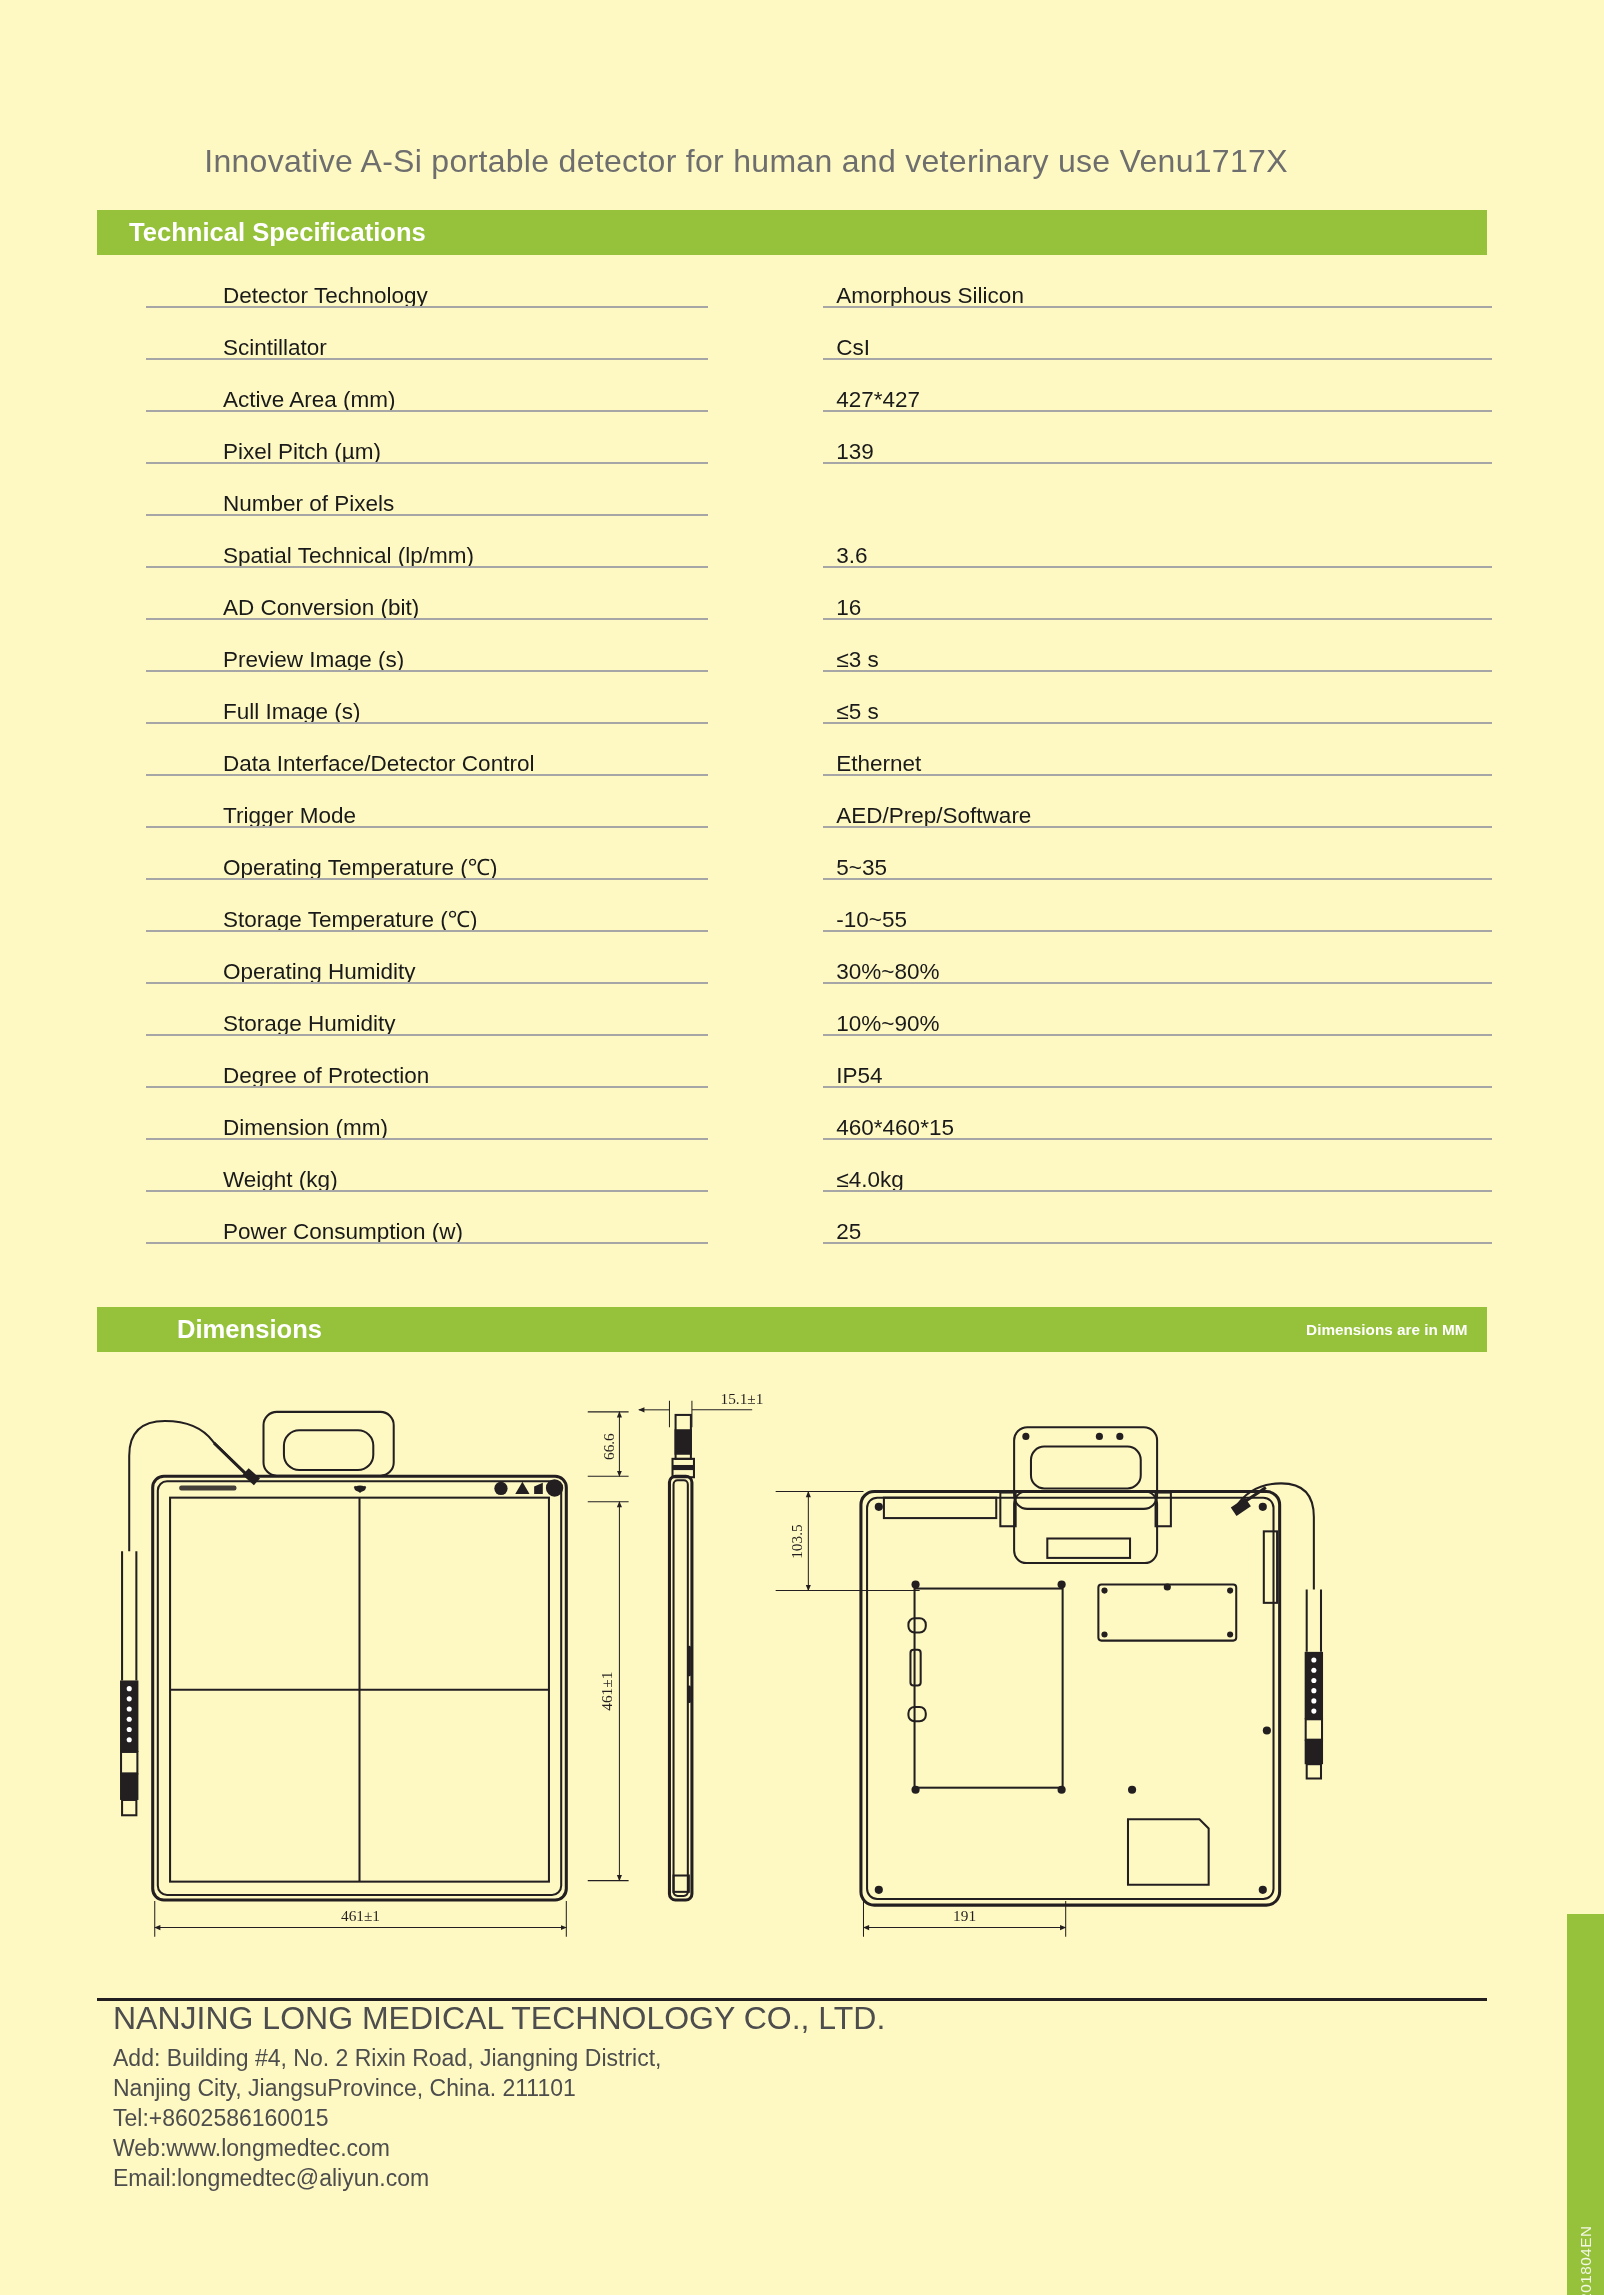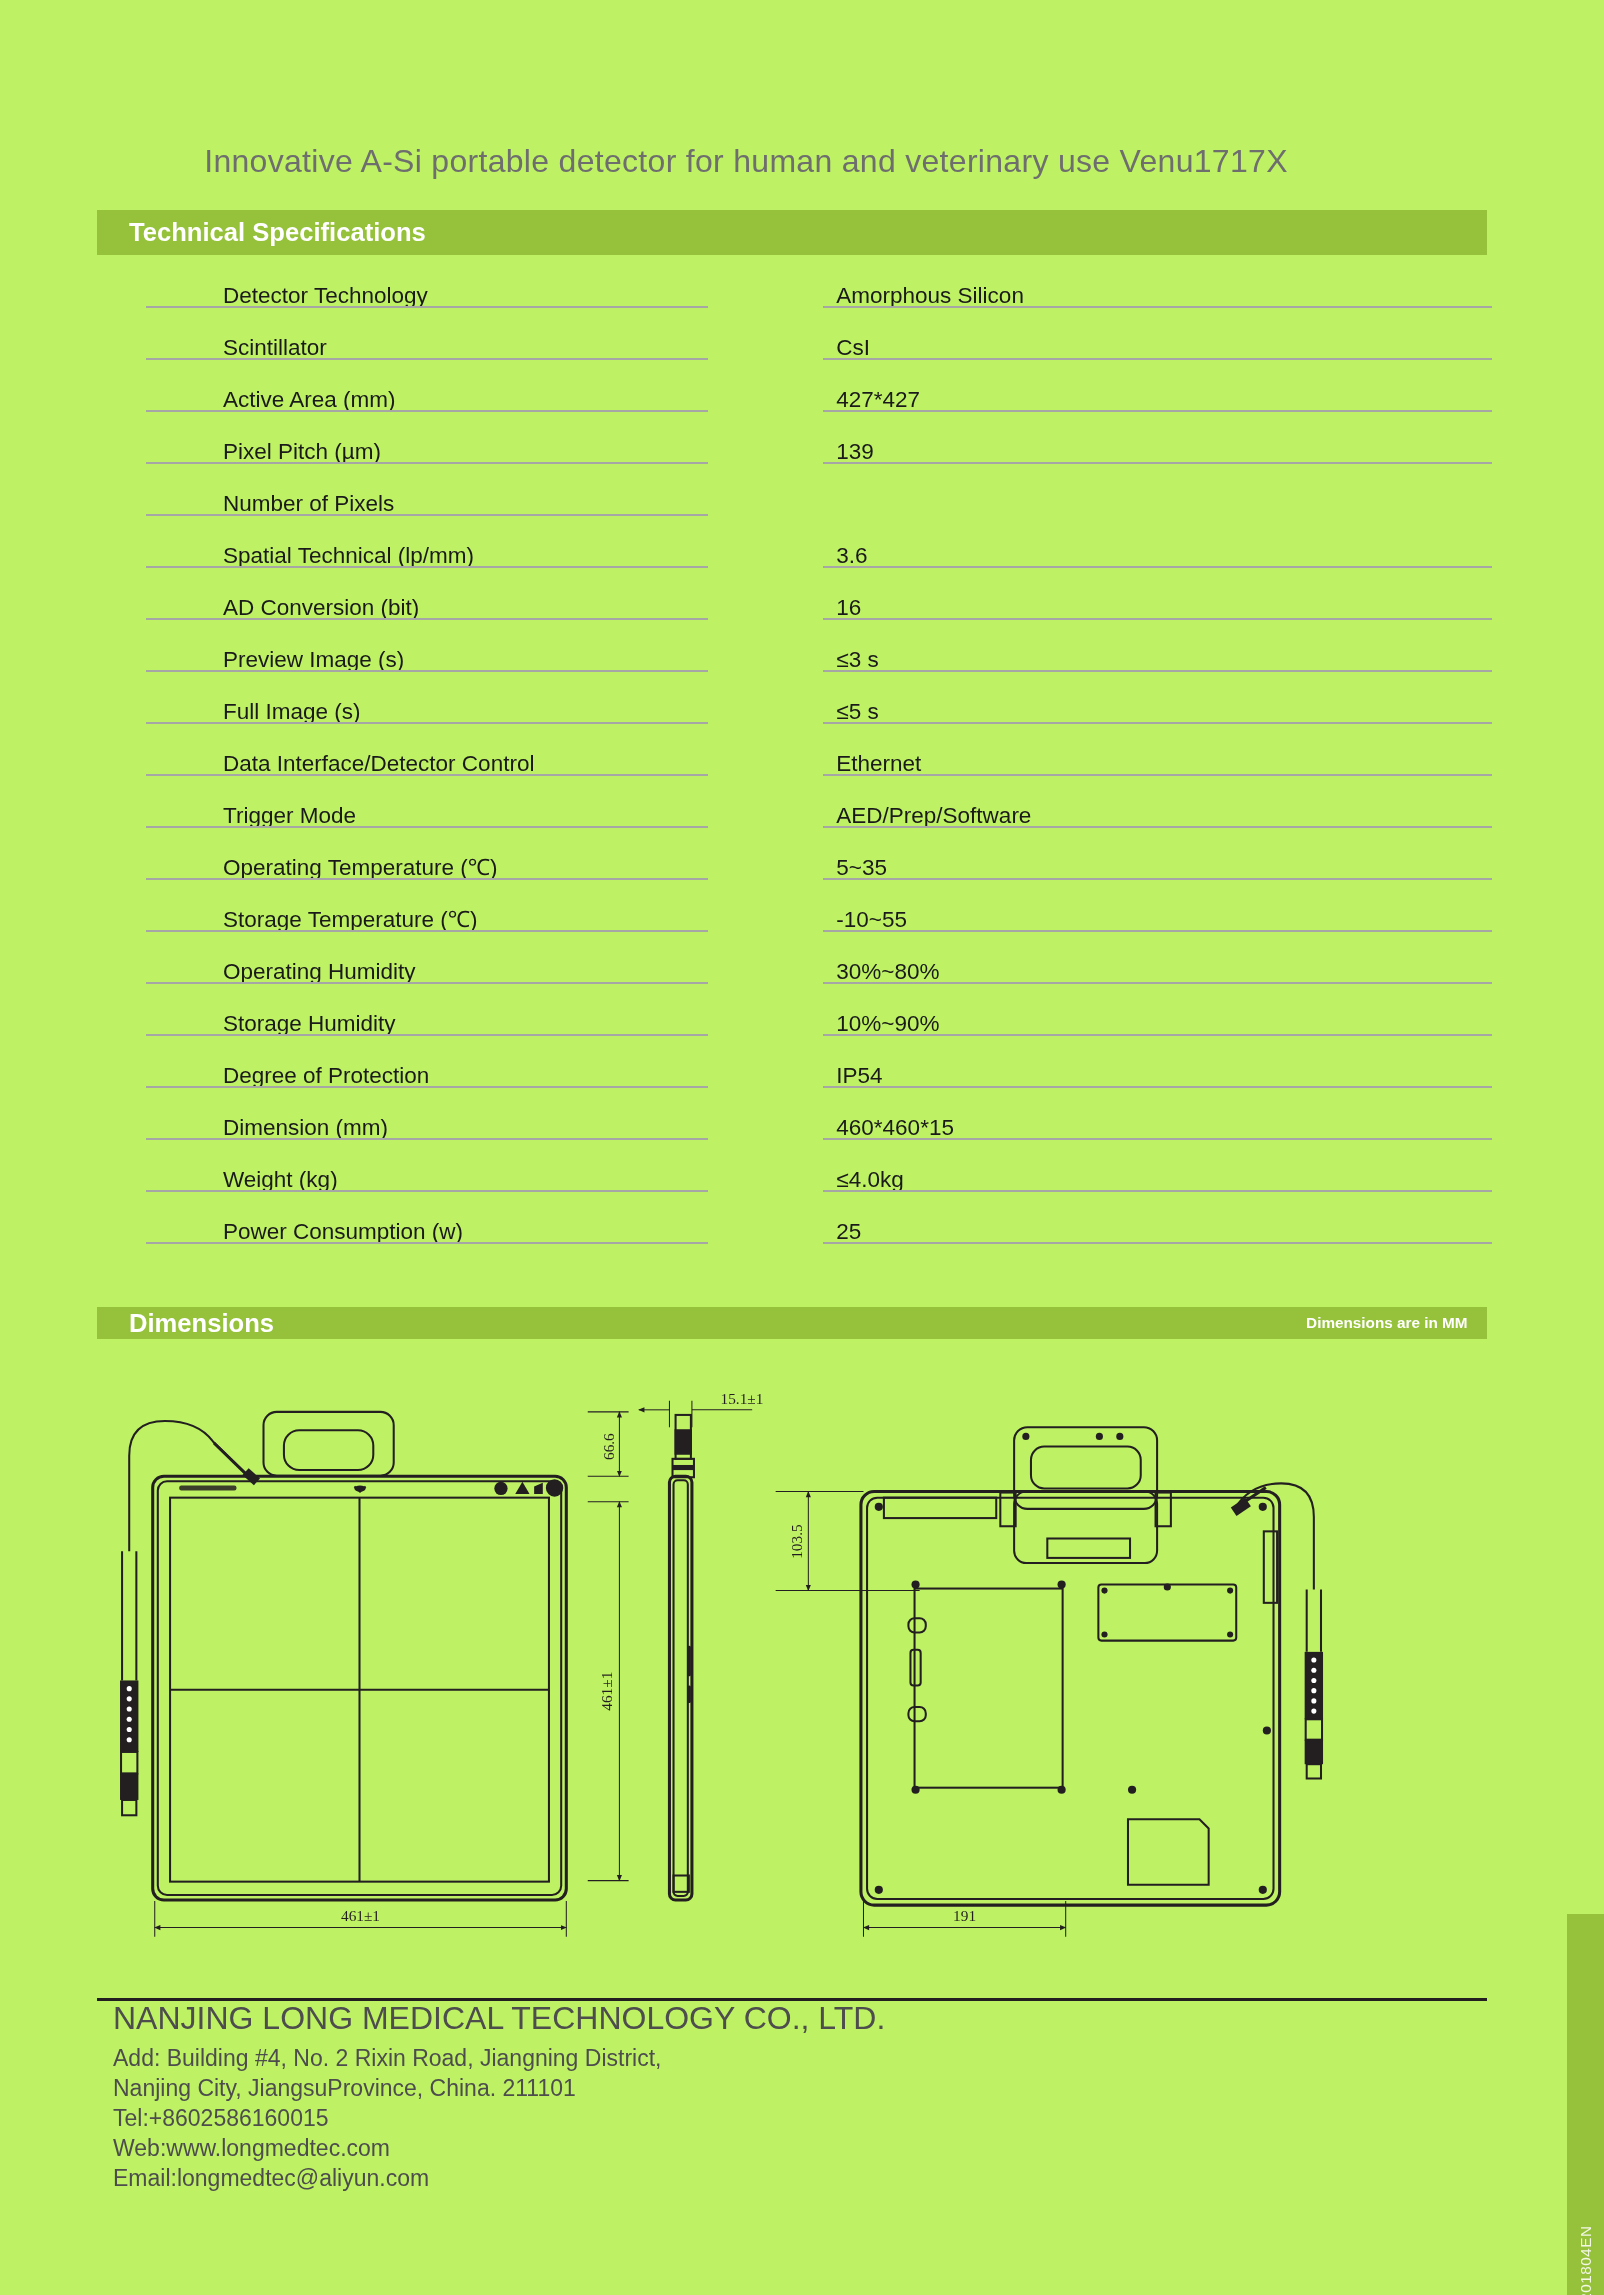--- a/index.html
+++ b/index.html
@@ -9,21 +9,21 @@
     height: 2295px;
     background: #ffffff;
     font-family: "Liberation Sans", sans-serif;
     overflow: hidden;
   }
 
   #page {
     position: relative;
     width: 1604px;
     height: 2295px;
-    background: #bef264;
+    background: #fef9c3;
   }
 
   
   .page-title {
     position: absolute;
     left: 0;
     top: 143px;
     width: 1492px;
     text-align: center;
     font-size: 32px;
@@ -49,21 +49,21 @@
   .green-bar-note {
     position: absolute;
     right: 19.4px;
     font-size: 15.3px;
     font-weight: bold;
     color: #ffffff;
     white-space: nowrap;
   }
 
   #specs-bar  { left: 97px; top: 210px;  width: 1390px; height: 45px; }
-  #dims-bar   { left: 97px; top: 1307px; width: 1390px; height: 32px; }
+  #dims-bar   { left: 97px; top: 1307px; width: 1390px; height: 45px; padding-left: 48px; }
 
   
   #spec-table {
     position: absolute;
     left: 105px;
     top: 276px;
     width: 1390px;
   }
   .spec-row {
     display: flex;

